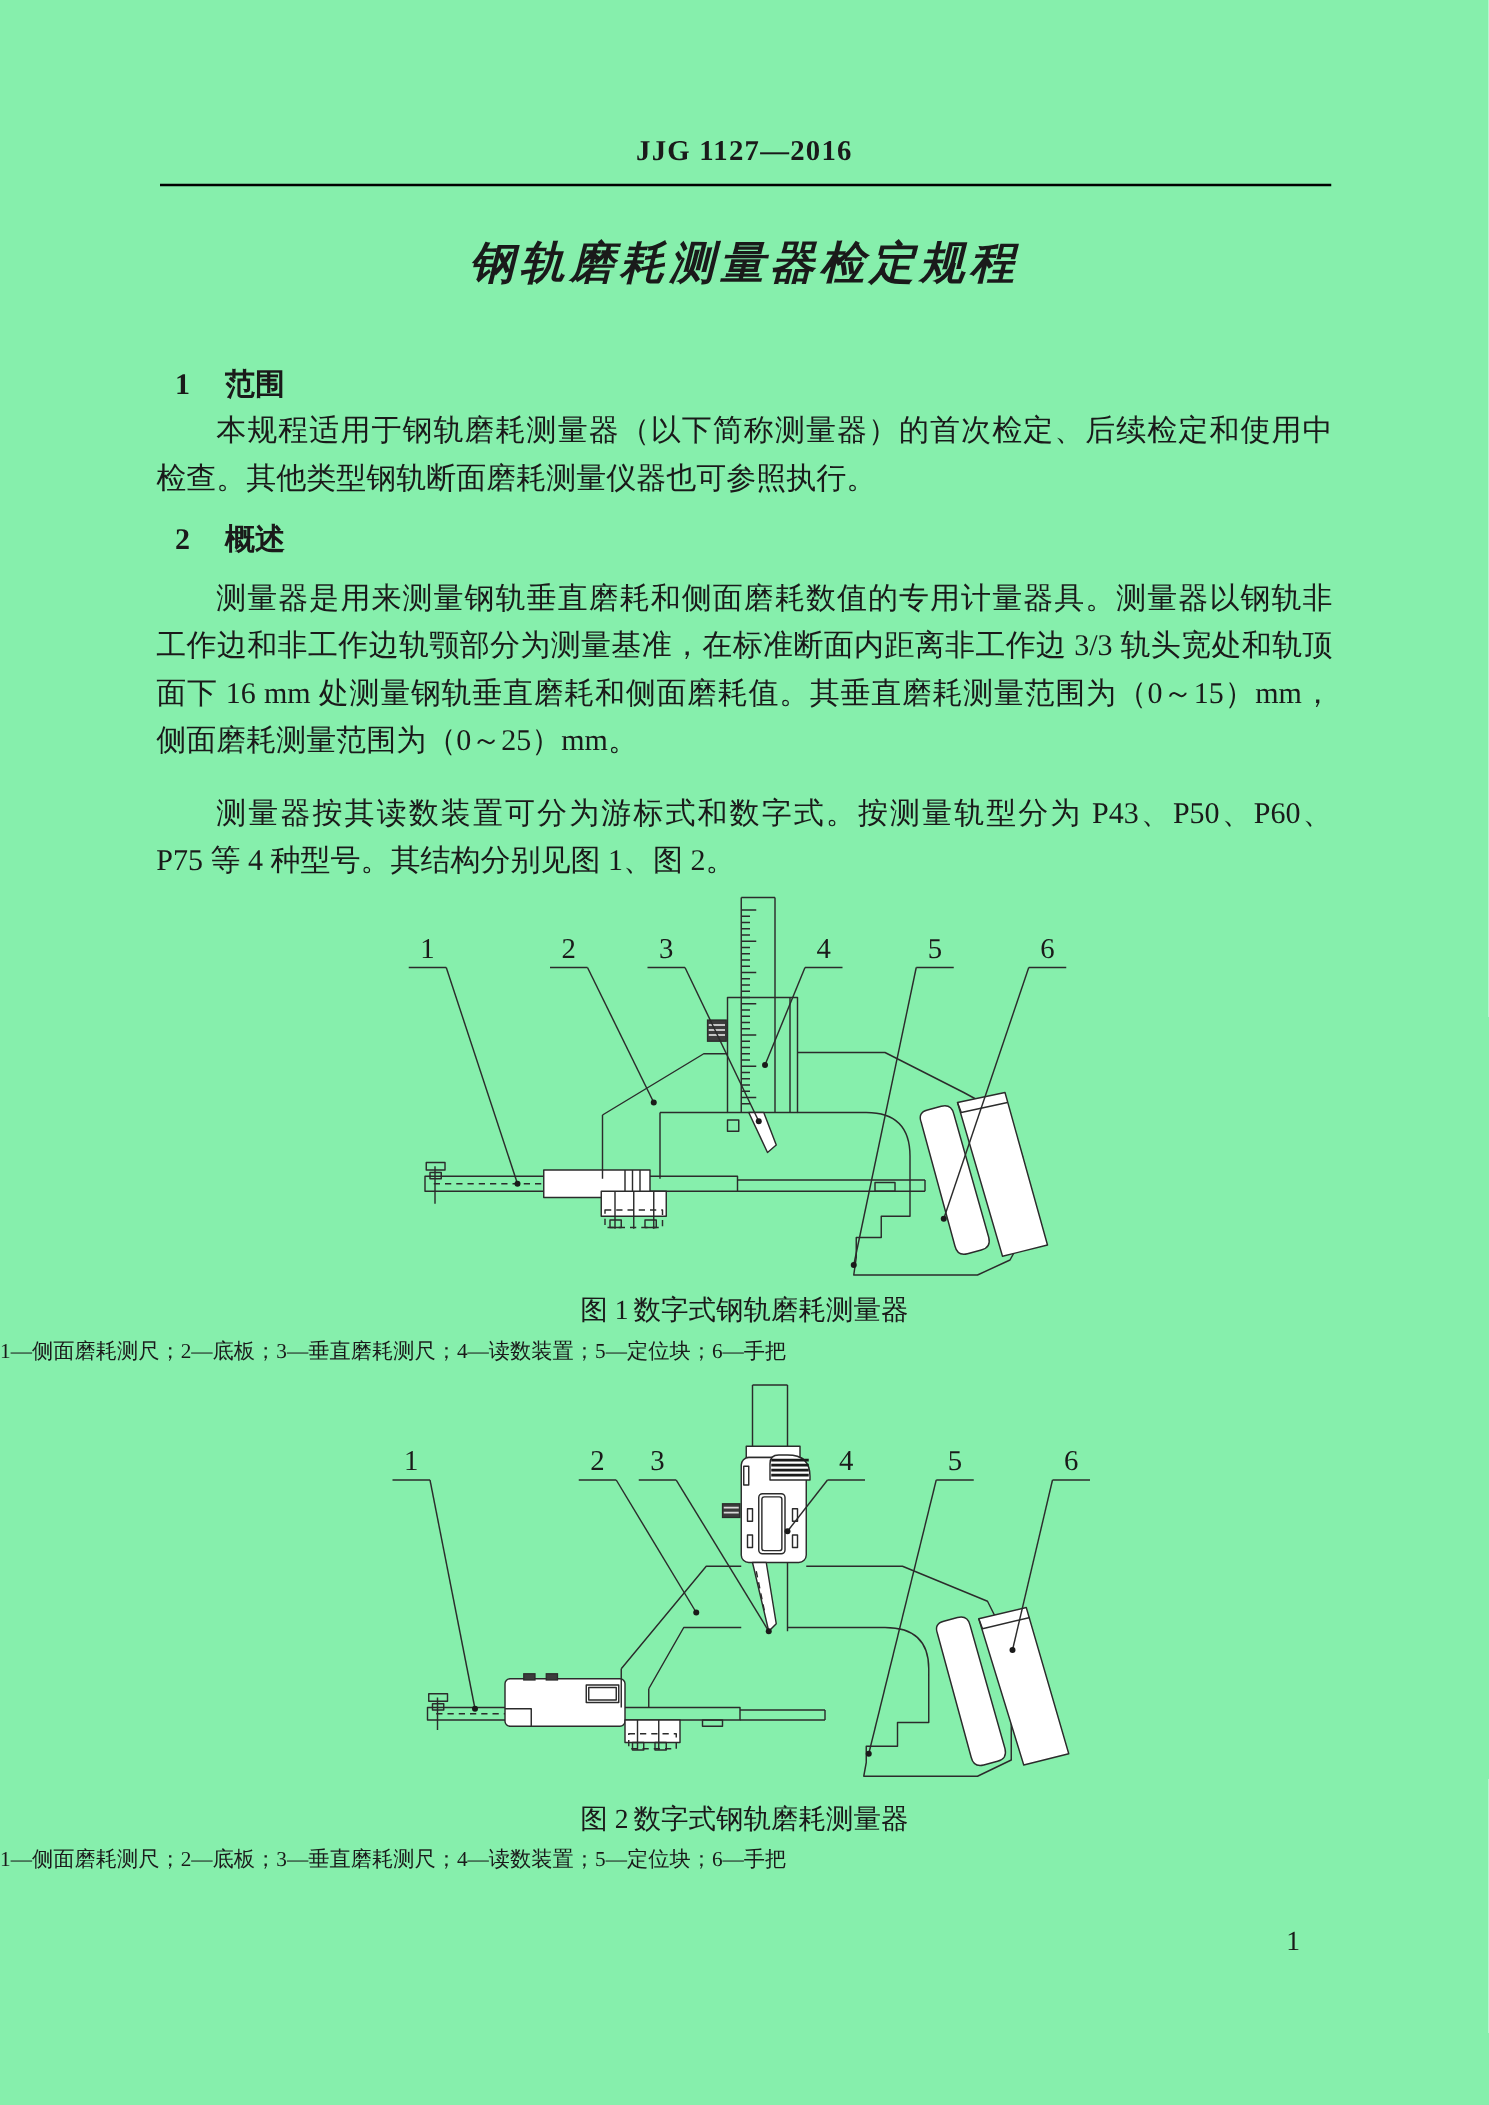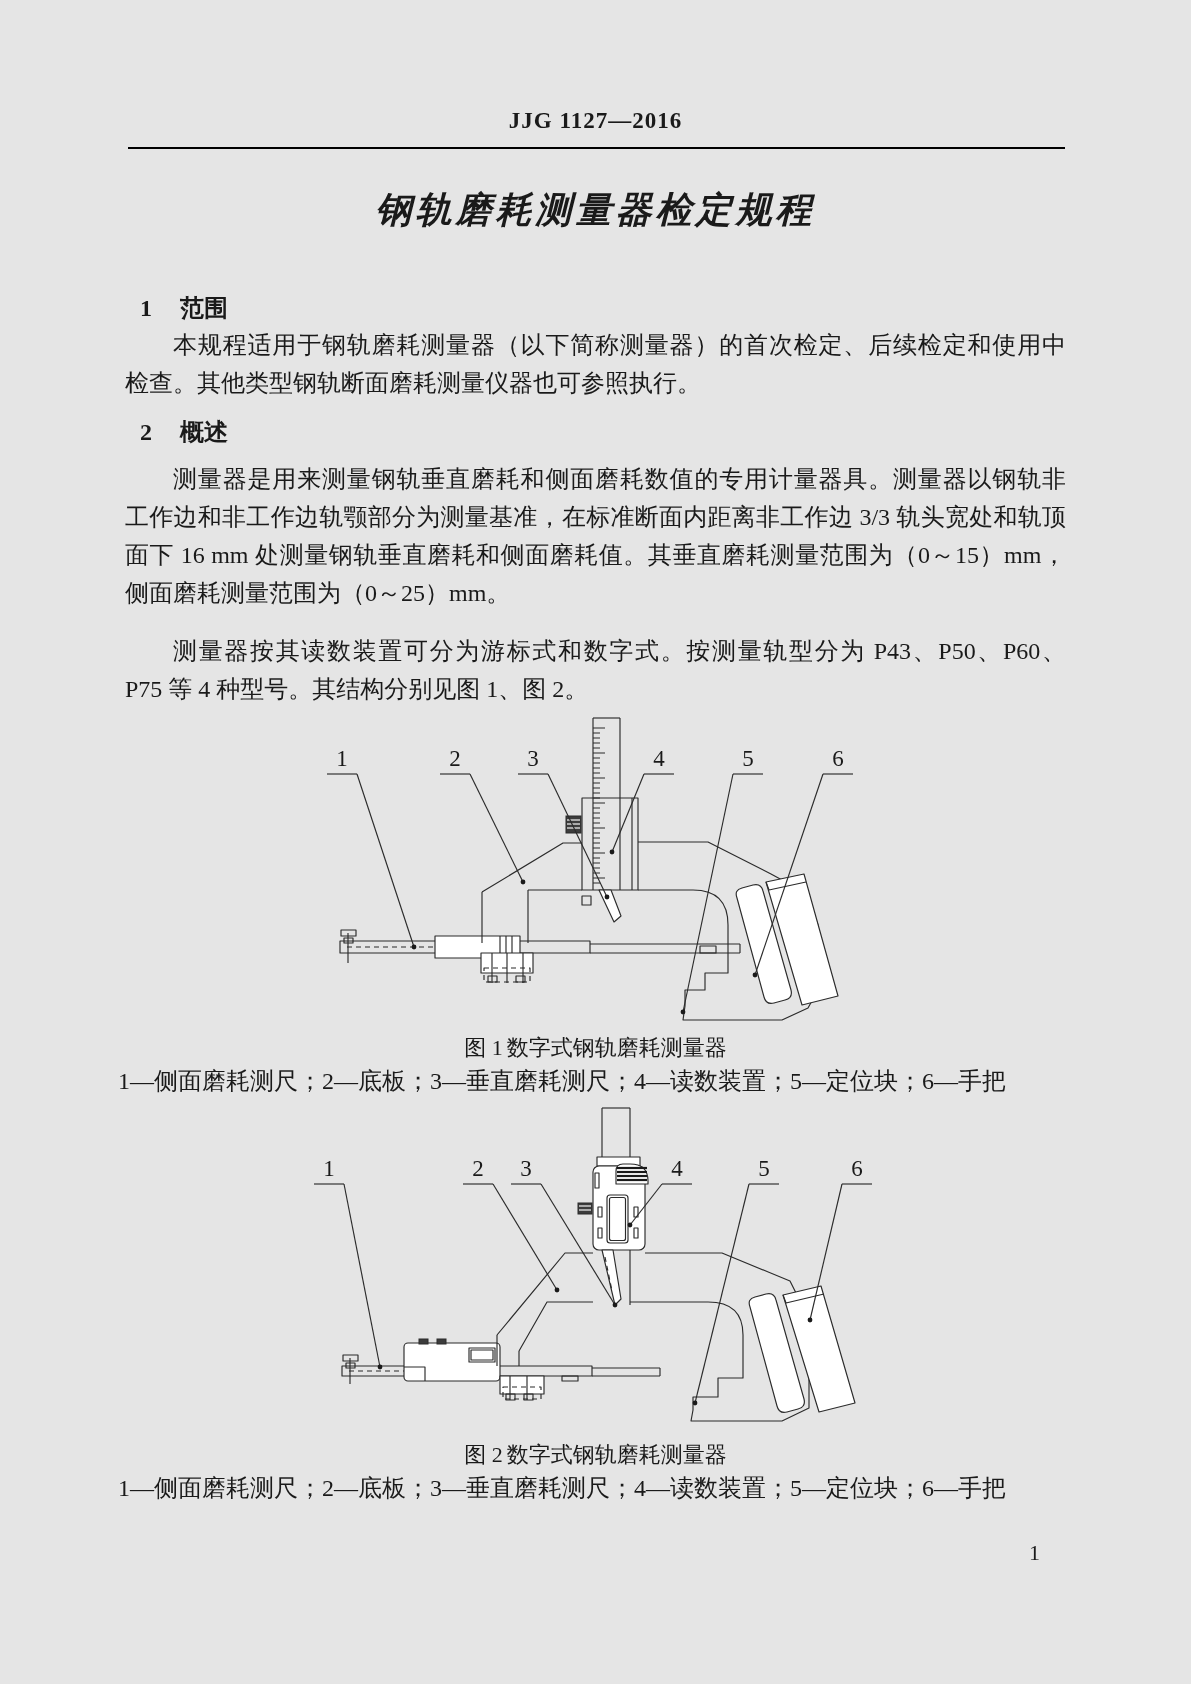--- a/index.html
+++ b/index.html
@@ -1,30 +1,30 @@
 <!DOCTYPE html>
 <html><head>
 <meta charset="utf-8">
 <style>
   html,body{margin:0;padding:0;background:#ffffff;}
-  .page{position:relative;width:1191px;height:1684px;background:#e5e5e5;overflow:hidden;
+  .page{position:relative;width:1191px;height:1684px;background:#86efac;overflow:hidden;
         font-family:"Liberation Serif","DejaVu Serif",serif;color:#1a1a1a;}
   .abs{position:absolute;}
   .doc-code{top:108px;left:0;width:1191px;text-align:center;font-size:23px;font-weight:bold;letter-spacing:1px;}
   .rule{top:147px;left:128px;width:937px;height:0;border-top:2.2px solid #000;}
   .title{top:186px;left:0;width:1191px;text-align:center;font-size:36px;font-weight:bold;letter-spacing:4px;margin:0;font-style:italic;}
   .h{left:140px;width:941px;height:30px;line-height:30px;font-size:24px;font-weight:bold;}
   .h .h-num{margin-right:28px;}
   .para{left:125px;width:941px;font-size:24px;}
   .line{height:38px;line-height:38px;text-align:justify;text-align-last:justify;overflow:hidden;}
   .line.first{text-indent:2em;}
   .line.lastline{text-align-last:left;}
   .caption{left:0;width:1191px;height:28px;line-height:28px;text-align:center;font-size:22px;}
   .caption .cap-label{margin-right:4px;}
-  .legend{left:0;width:1006px;height:26px;line-height:26px;text-align:right;font-size:24px;}
+  .legend{left:0;width:1006px;height:26px;line-height:26px;text-align:left;font-size:17px;}
   .pagenum{top:1540px;left:960px;width:80px;text-align:right;font-size:22px;}
   svg.fig{position:absolute;}
   svg .ln{stroke:#2b2b2b;stroke-width:1.15;fill:none;stroke-linejoin:round;stroke-linecap:butt;}
   svg .fw{fill:#ffffff;}
   svg .dash{stroke-dasharray:5 4;}
   svg .dark{fill:#3c3c3c;stroke:#2b2b2b;stroke-width:1;}
   svg .lite{stroke:#d9d9d9;stroke-width:1.4;}
   svg .stripe{stroke:#1a1a1a;stroke-width:2.2;}
   svg text.co{font-family:"Liberation Serif","DejaVu Serif",serif;font-size:23px;fill:#1a1a1a;text-anchor:middle;}
   svg .dot{fill:#1a1a1a;stroke:none;}

